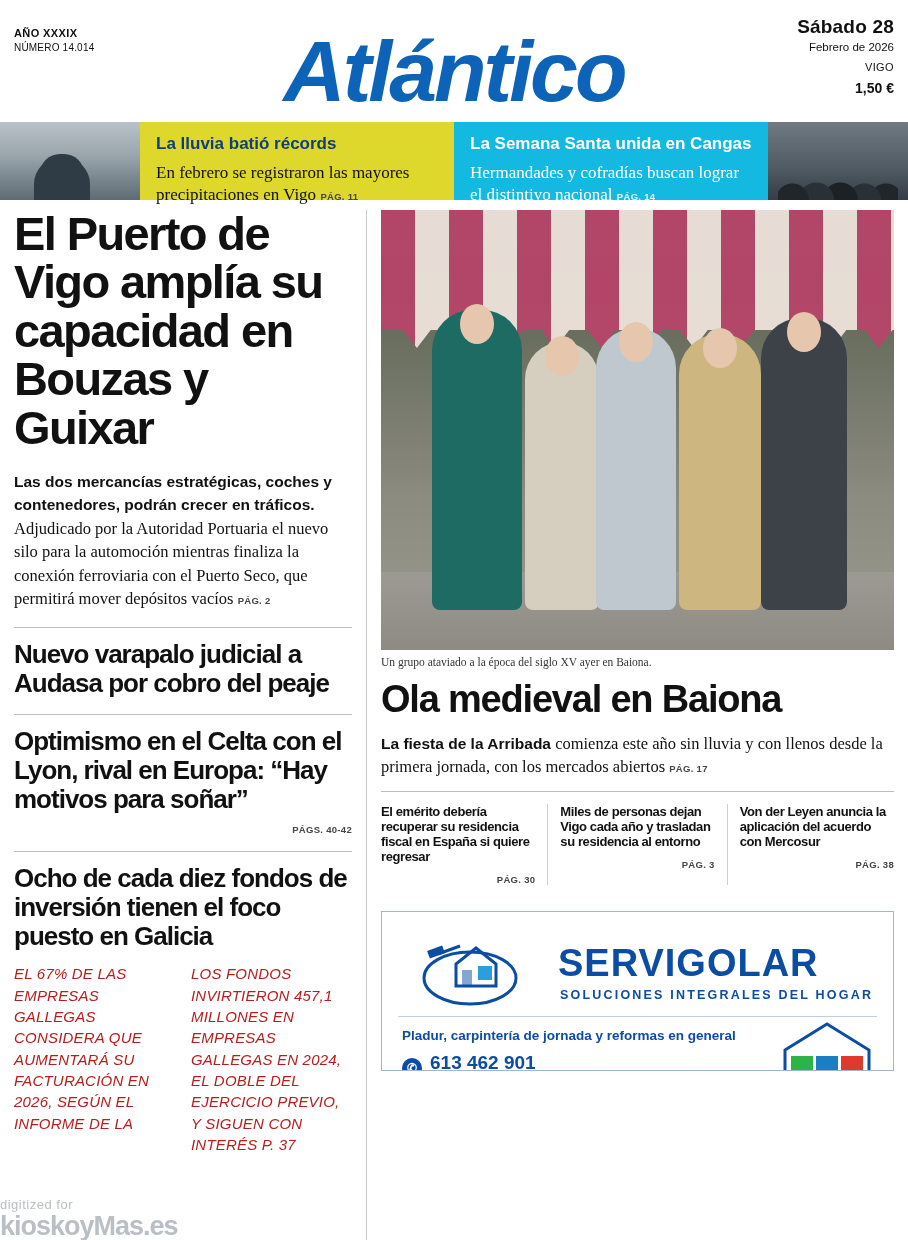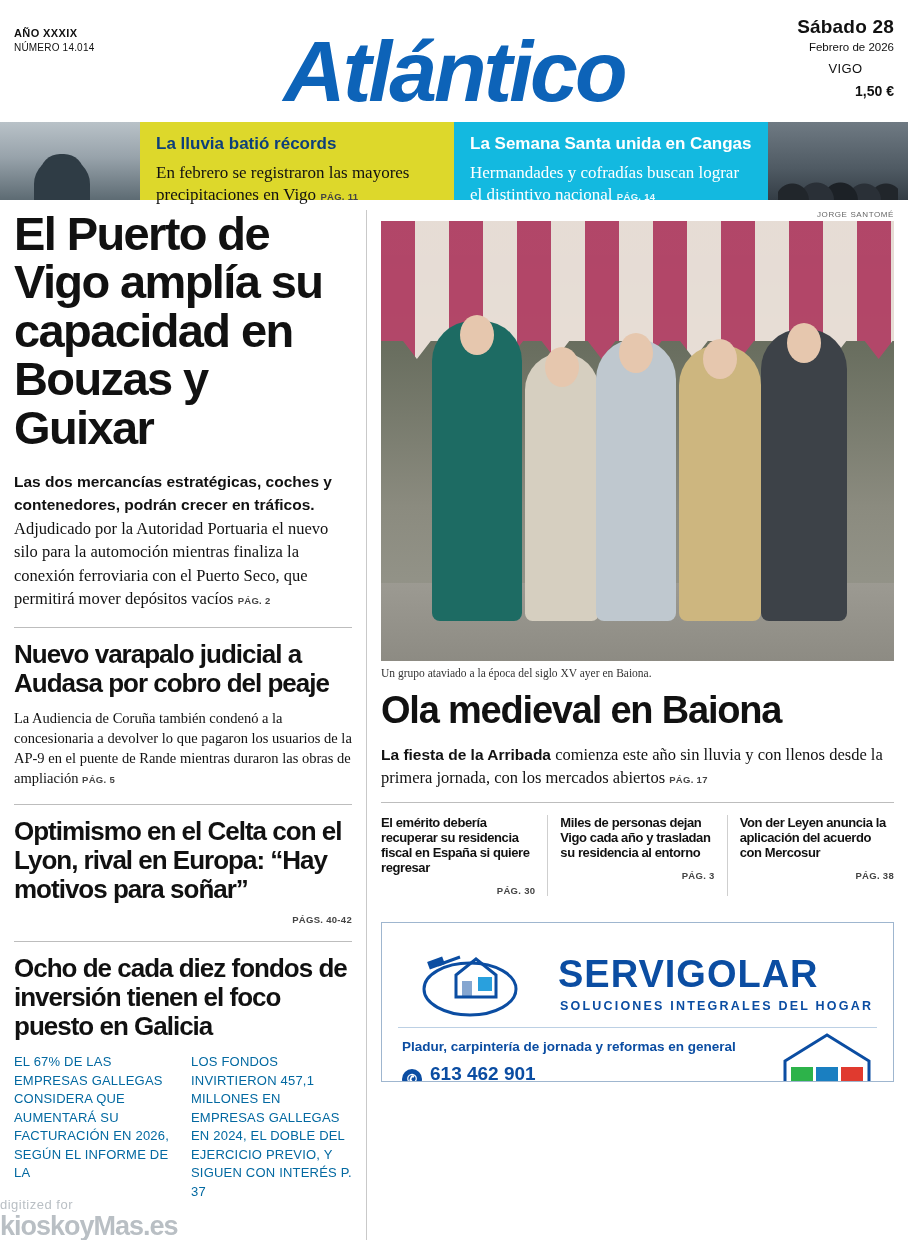--- a/index.html
+++ b/index.html
@@ -27,21 +27,21 @@
     line-height:1.35;
   }
   .mh-left .l1 { font-size:11px; font-weight:bold; letter-spacing:.4px; color:#111; }
   .mh-left .l2 { font-size:10px; color:#111; letter-spacing:.2px; }
   .mh-right {
     position:absolute; right:14px; top:16px; text-align:right;
     font-family:"Liberation Sans", sans-serif;
   }
   .mh-right .date { font-size:19px; font-weight:bold; color:#111; letter-spacing:.2px;}
   .mh-right .year { font-size:11.5px; color:#111; margin-top:3px; }
-  .mh-right .city { font-size:13px; color:#111; margin-top:8px; letter-spacing:.4px;text-align:center;}
+  .mh-right .city { font-size:11px; color:#111; margin-top:8px; letter-spacing:.4px;}
   .mh-right .price { font-size:14px; font-weight:bold; color:#111; margin-top:7px; }
   .logo {
     text-align:center;
     font-family:"Liberation Sans", sans-serif;
     font-weight:bold;
     font-style:italic;
     font-size:86px;
     color:#0d63b8;
     letter-spacing:-3px;
     line-height:1;
@@ -169,25 +169,26 @@
 
   
   .briefs {
     display:flex;
     gap:16px;
     margin-top:12px;
   }
   .brief {
     flex:1;
     font-family:"Liberation Sans", sans-serif;
-    font-size:13px;
+    font-size:15px;
     line-height:1.42;
     letter-spacing:.2px;
-    color:#0369a1;
+    color:#b91c1c;
     text-transform:uppercase;
+    font-style:italic;
   }
   .credit {
     font-family:"Liberation Sans", sans-serif;
     font-size:8px;
     letter-spacing:.6px;
     color:#666;
     text-align:right;
     margin-bottom:2px;
   }
   .main-photo {
@@ -385,24 +386,20 @@
       <h1 class="lead-head">El Puerto de Vigo amplía su capacidad en Bouzas y Guixar</h1>
 
       <div class="lead-body">
         <b>Las dos mercancías estratégicas, coches y contenedores, podrán crecer en tráficos.</b><span> Adjudicado por la Autoridad Portuaria el nuevo silo para la automoción mientras finaliza la conexión ferroviaria con el  Puerto Seco, que permitirá mover depósitos vacíos</span>
         <span class="pag">PÁG. 2</span>
       </div>
 
       <hr class="hr">
 
       <h2 class="sub-head">Nuevo varapalo judicial a Audasa por cobro del peaje</h2>
-      <div class="sub-body">
-        <span>La Audiencia de Coruña también condenó a la concesionaria a devolver lo que pagaron los usuarios de la AP-9 en el puente de Rande mientras duraron las obras de ampliación</span>
-        <span class="pag">PÁG. 5</span>
-      </div>
 
       <hr class="hr">
 
       <h2 class="sub-head">Optimismo en el Celta con el Lyon, rival en Europa: “Hay motivos para soñar”</h2>
       <div class="pag right-pag">PÁGS. 40-42</div>
 
       <hr class="hr">
 
       <h2 class="sub-head">Ocho de cada diez fondos de inversión tienen el foco puesto en Galicia</h2>
 
@@ -412,21 +409,20 @@
           <span>LOS FONDOS INVIRTIERON 457,1 MILLONES EN EMPRESAS GALLEGAS EN 2024, EL DOBLE DEL EJERCICIO PREVIO, Y SIGUEN CON INTERÉS</span>
           <span>P. 37</span>
         </div>
       </div>
     </div>
 
     <div class="vdiv"></div>
 
     <div class="col-right">
 
-      <div class="credit">JORGE SANTOMÉ</div>
 
       <div class="main-photo">
         <div class="tent"></div>
         <div class="ground"></div>
         <div class="figs">
           <div class="fig f1">
               <span class="head"></span>
             </div>
           <div class="fig f2">
               <span class="head"></span>

